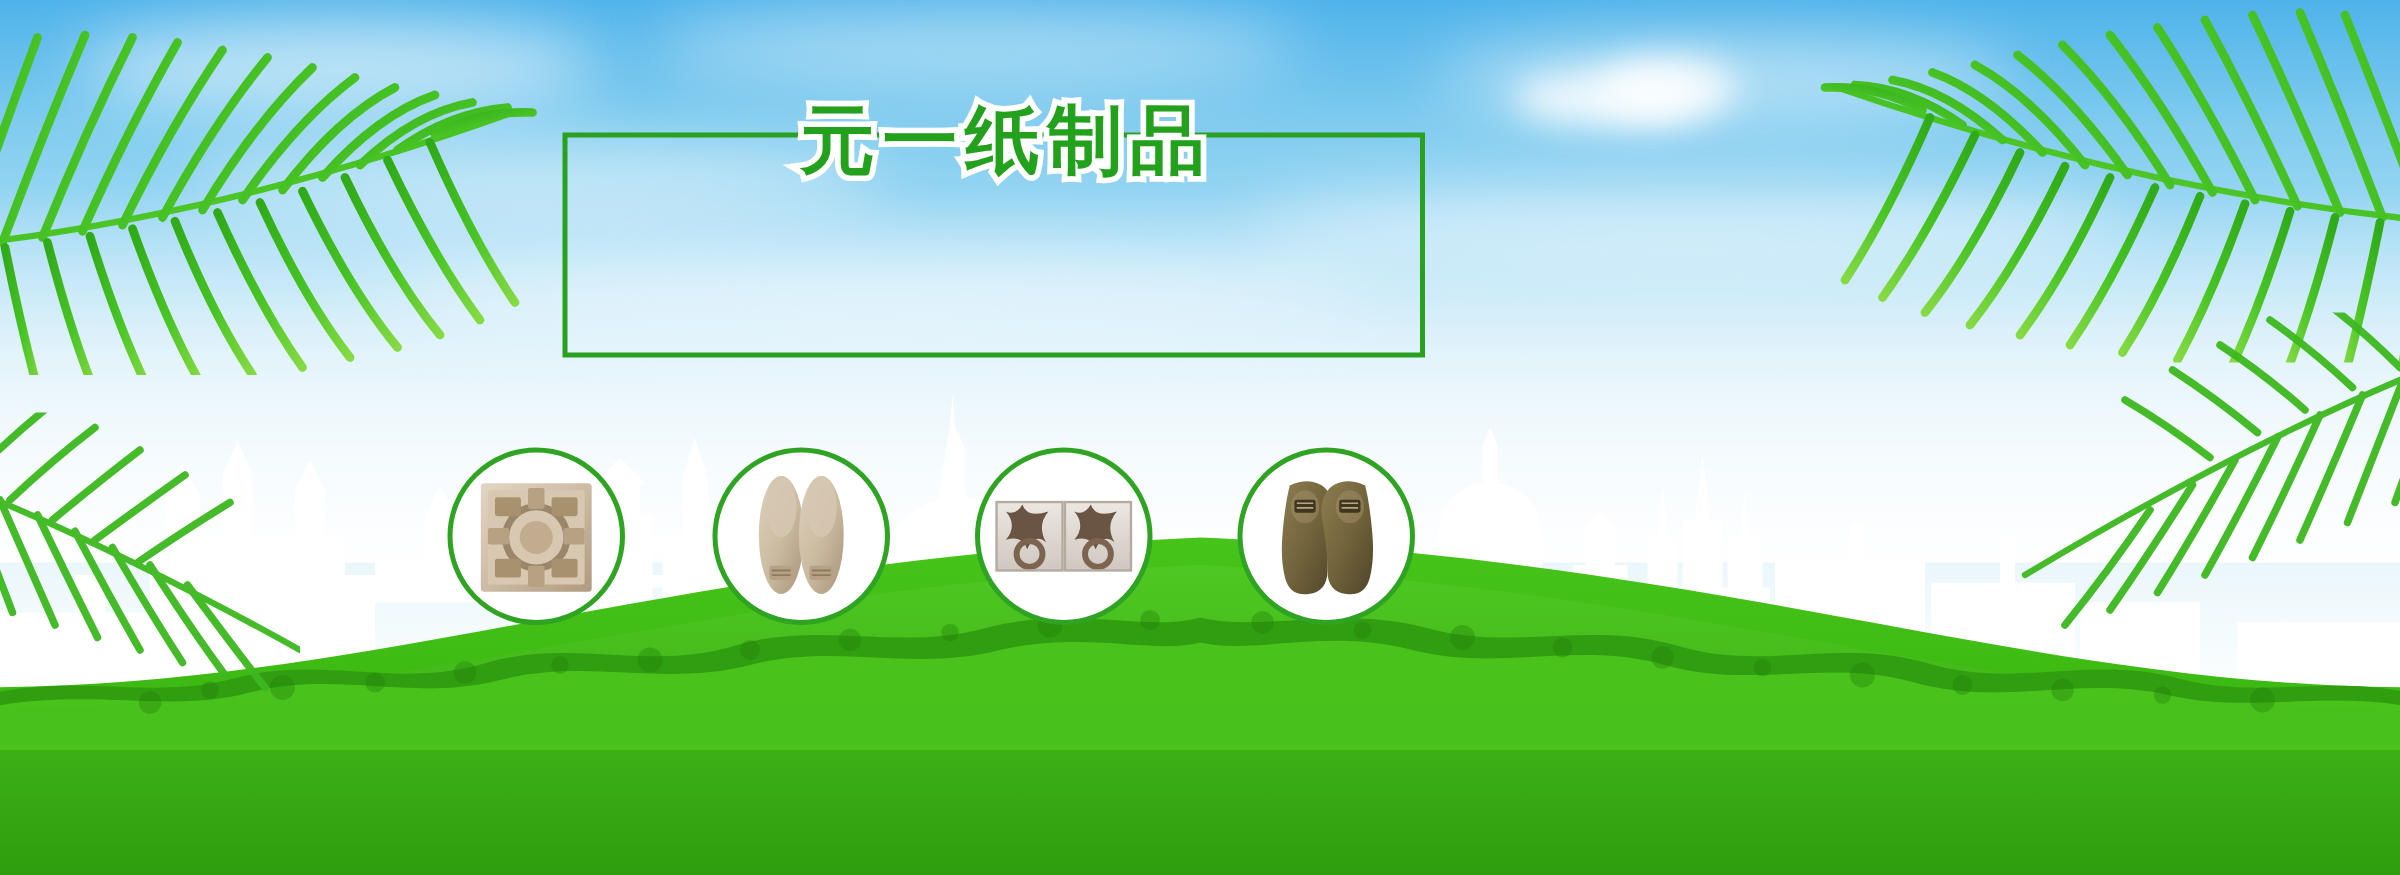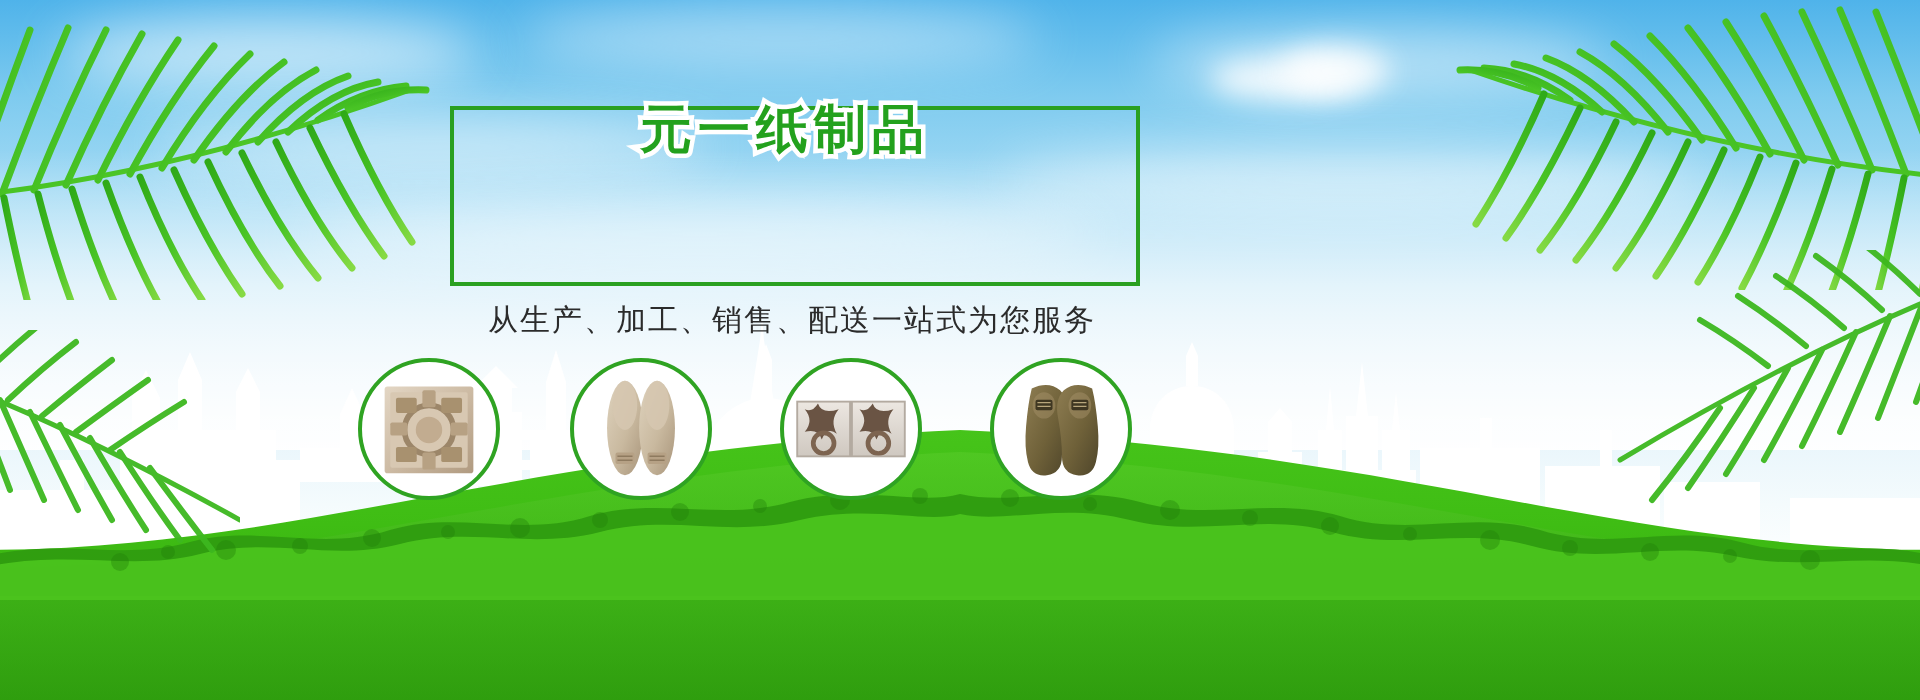--- a/index.html
+++ b/index.html
@@ -54,22 +54,22 @@
     position:absolute;
     color:#23a11d;
     font-weight:bold;
     letter-spacing:2px;
     white-space:nowrap;
     -webkit-text-stroke:9px #ffffff;
     paint-order:stroke fill;
     text-shadow:0 0 1px #fff;
   }
   #headline1{
-    left:200px;top:22px;
-    font-size:52px;
+    left:200px;top:6px;
+    font-size:60px;
     line-height:58px;
     letter-spacing:6px;
     text-align:right;
   }
   #headline2{
     left:8px;top:68px;
     font-size:62px;
     line-height:70px;
     letter-spacing:3px;
   }
@@ -336,21 +336,20 @@
         <path d="M168 116 Q 134 90 100 70"></path>
       </g>
     </g>
   </svg>
 
   <div id="text-block">
     <div id="frame"></div>
     <div id="frame-mask"></div>
     <div class="headline" id="headline1">元一纸制品</div>
   </div>
-  <div id="subtitle" style="left:488px;top:300px;">从生产、加工、销售、配送一站式为您服务</div>
 
   <div class="product" id="product-1">
     <svg class="art" viewBox="0 0 142 142">
       <defs>
         <linearGradient id="tanA" x1="0" y1="0" x2="1" y2="1">
           <stop offset="0%" stop-color="#e3d6c4"></stop>
             <stop offset="50%" stop-color="#cdbba4"></stop>
             <stop offset="100%" stop-color="#b09a80"></stop>
         </linearGradient>
       </defs>

